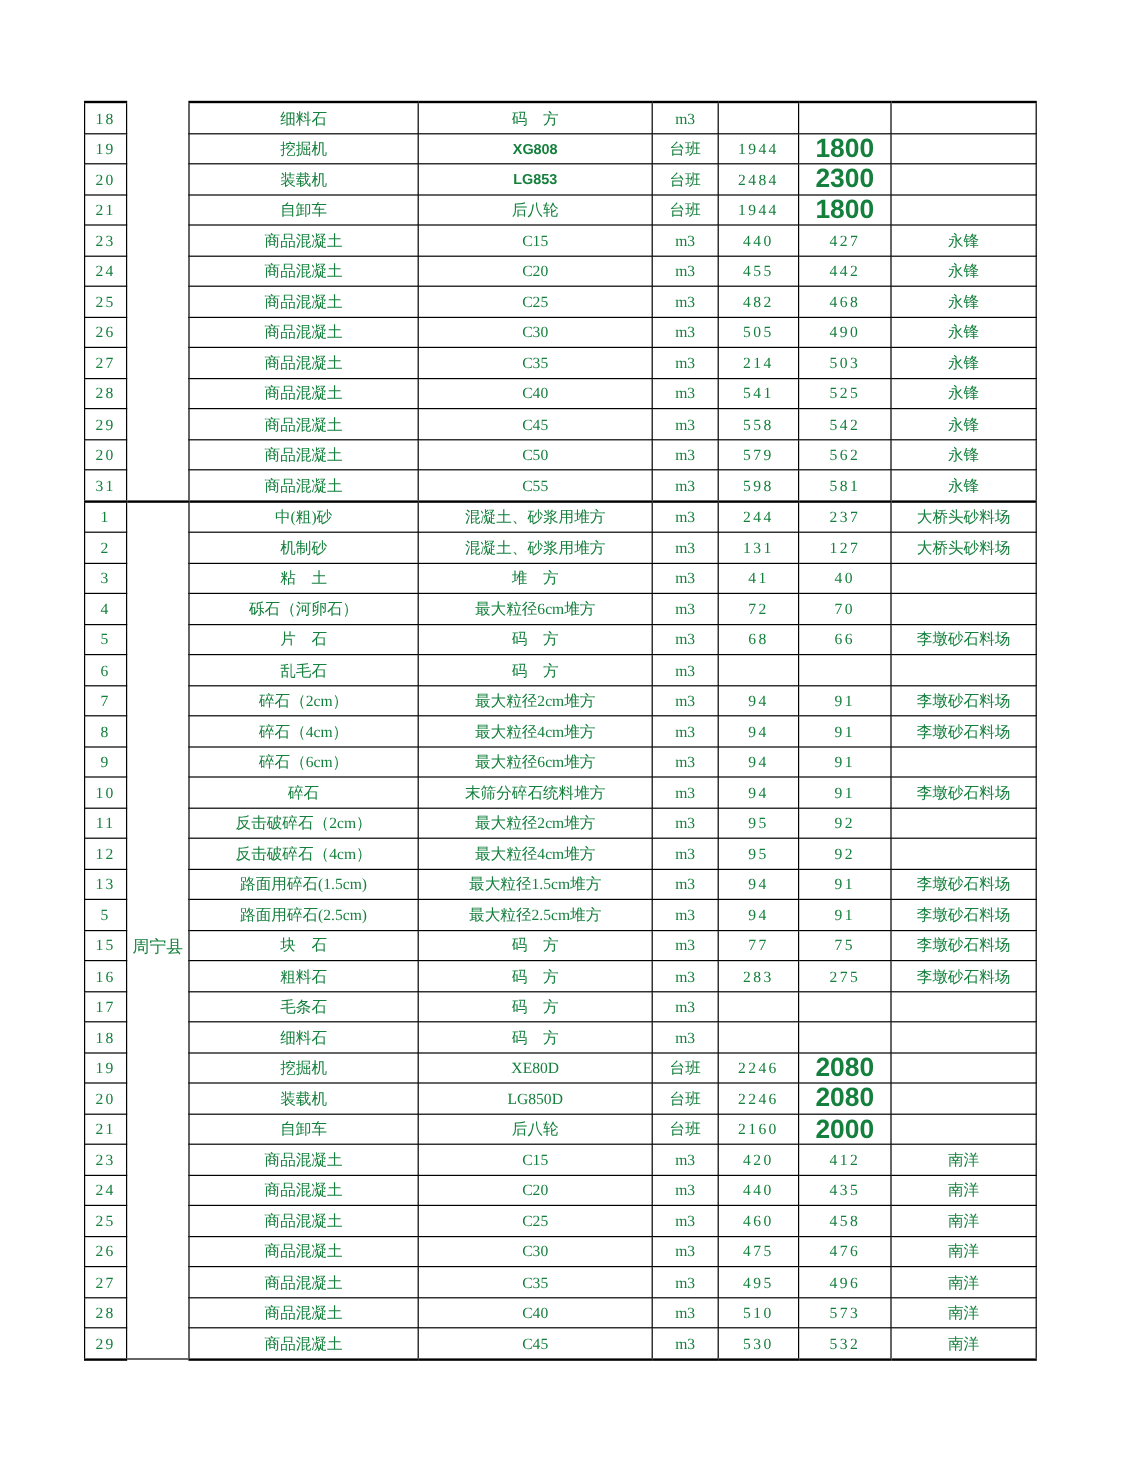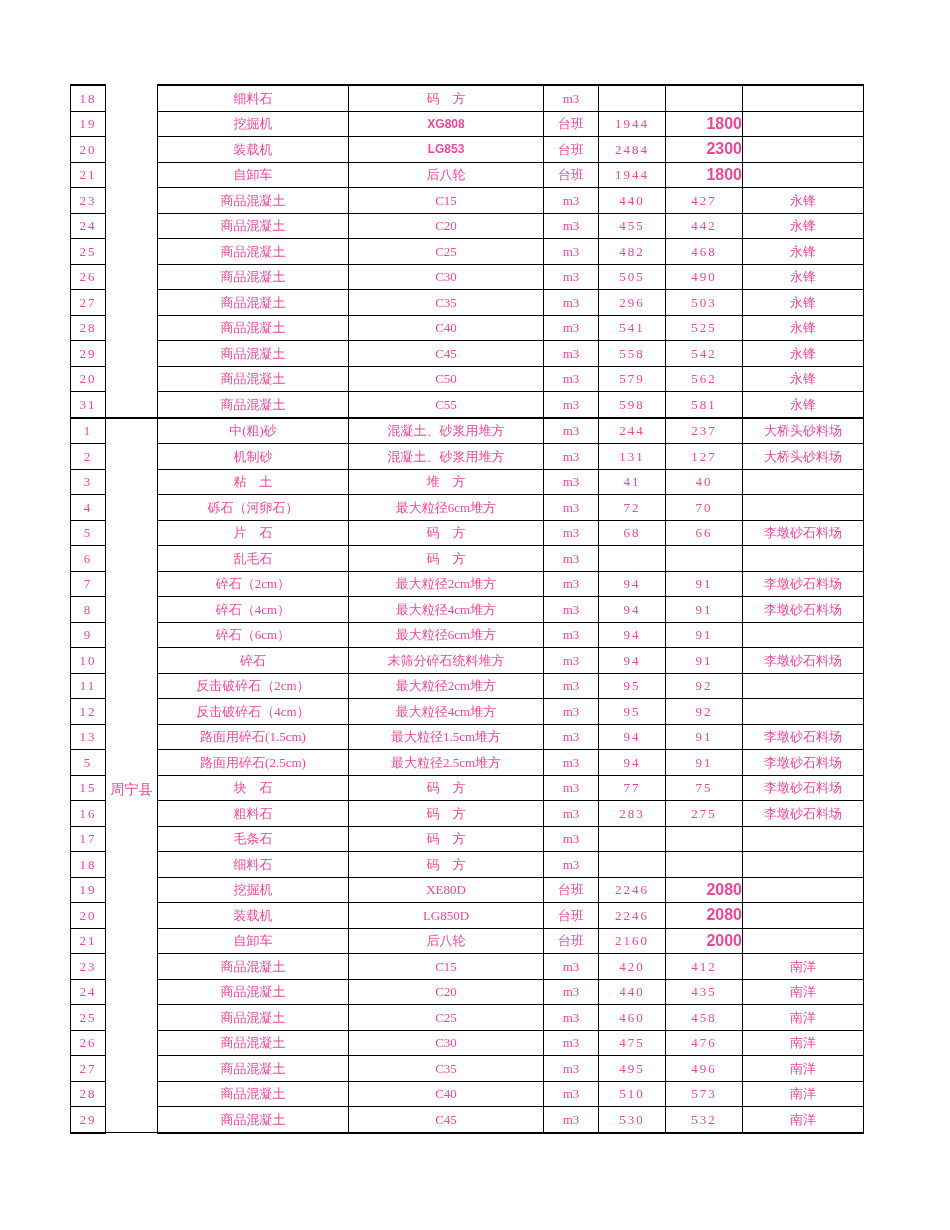--- a/index.html
+++ b/index.html
@@ -1,18 +1,18 @@
 <!DOCTYPE html>
 <html><head>
 <meta charset="utf-8">
 <style>
   html,body{margin:0;padding:0;background:#ffffff;}
   .sheet{
     position:relative;width:950px;height:1230px;background:#ffffff;overflow:hidden;
-    color:#ec4899;font-family:"Liberation Serif","DejaVu Serif",serif;
+    color:#15803d;font-family:"Liberation Serif","DejaVu Serif",serif;
   }
   table.price{
     position:absolute;left:70px;top:84px;
     border-collapse:collapse;table-layout:fixed;
   }
   table.price td{
     border:1px solid #000;height:24.5px;padding:0;
     text-align:center;vertical-align:middle;
     font-size:13px;line-height:1;white-space:nowrap;overflow:hidden;
   }
@@ -25,21 +25,21 @@
   tr.group-start td{border-top-width:2px;}
   
   td.c-county{border-top:none;border-bottom:none;position:relative;}
   tr.first td.c-county{border-top:none;}
   td.c-p1,td.c-p2{letter-spacing:2px;}
   td.bold-sans{
     font-family:"Liberation Sans","DejaVu Sans",sans-serif;
     font-weight:bold;letter-spacing:0;
   }
   td.c-spec.bold-sans{font-size:12px;}
-  td.c-p2.bold-sans{font-size:16px;text-align:right;}
+  td.c-p2.bold-sans{font-size:22px;}
   .county-label{
     position:absolute;top:358.4px;left:0;width:100%;height:25.5px;
     line-height:25.5px;text-align:center;font-size:14px;
   }
 </style>
 </head>
 <body>
 
 <div class="sheet">
   <table class="price">
@@ -125,21 +125,21 @@
           <td class="c-unit">m3</td>
           <td class="c-p1">505</td>
           <td class="c-p2">490</td>
           <td class="c-supplier">永锋</td>
         </tr>
         <tr>
           <td class="c-num">27</td>
           <td class="c-material">商品混凝土</td>
           <td class="c-spec">C35</td>
           <td class="c-unit">m3</td>
-          <td class="c-p1">296</td>
+          <td class="c-p1">214</td>
           <td class="c-p2">503</td>
           <td class="c-supplier">永锋</td>
         </tr>
         <tr>
           <td class="c-num">28</td>
           <td class="c-material">商品混凝土</td>
           <td class="c-spec">C40</td>
           <td class="c-unit">m3</td>
           <td class="c-p1">541</td>
           <td class="c-p2">525</td>

